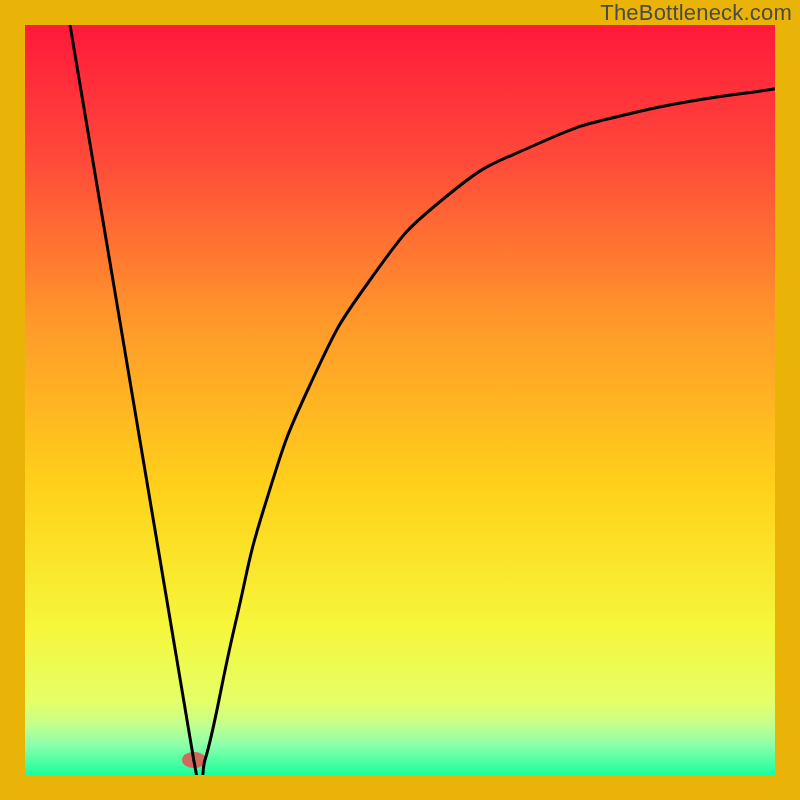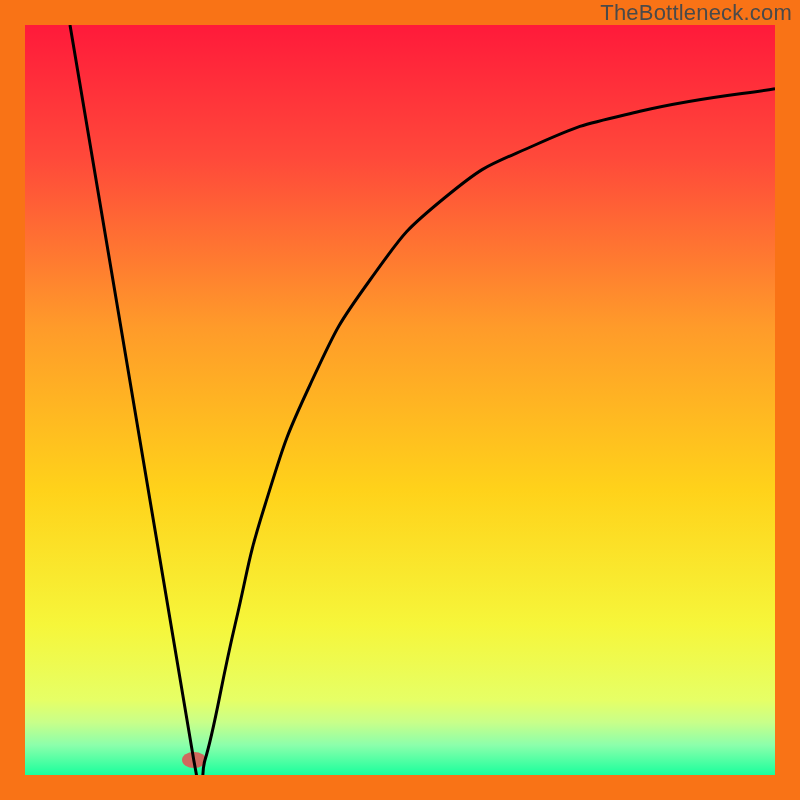--- a/index.html
+++ b/index.html
@@ -8,21 +8,21 @@
     width: 800px;
     height: 800px;
     overflow: hidden;
     background: #000;
     font-family: Arial, Helvetica, sans-serif;
   }
   .frame {
     position: relative;
     width: 800px;
     height: 800px;
-    background: #f97316;
+    background: #eab308;
   }
   .attribution {
     position: absolute;
     top: 0;
     right: 8px;
     color: #4a4a4a;
     font-size: 22px;
     font-weight: 500;
     letter-spacing: 0.2px;
     z-index: 5;

